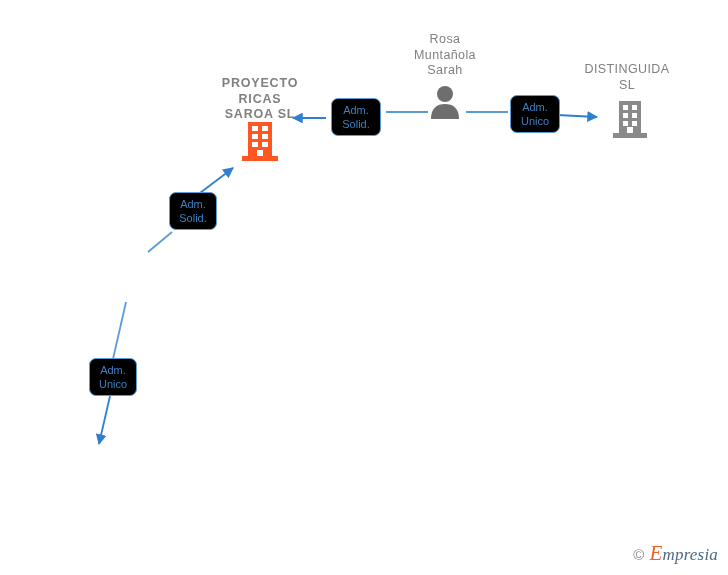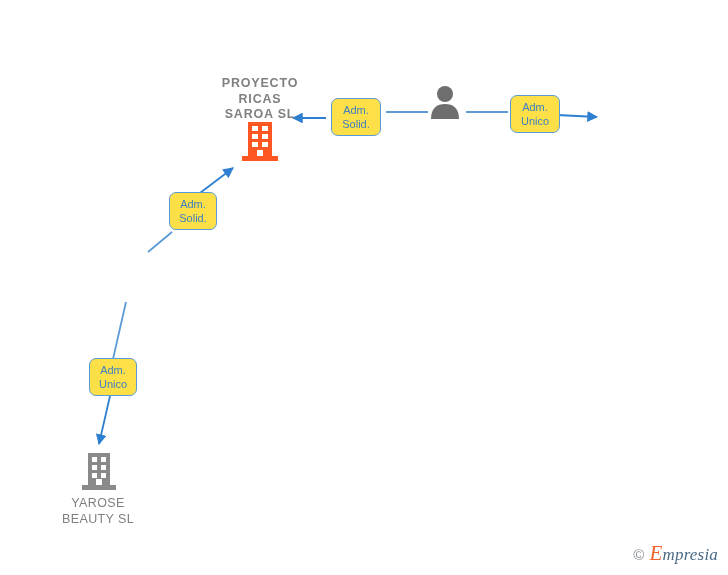--- a/index.html
+++ b/index.html
@@ -44,21 +44,21 @@
     letter-spacing: 0.8px;
   }
   .icon-wrap {
     position: absolute;
   }
 
   .edge-label {
     position: absolute;
     border: 1.3px solid #5b9bd5;
     border-radius: 7px;
-    background: #fde047;
+    background: #000000;
     color: #3d7fc1;
     font-size: 11px;
     line-height: 14px;
     text-align: center;
     padding: 4px 6px 4px 6px;
     box-sizing: border-box;
     white-space: pre-line;
   }
 
   .watermark {
@@ -125,47 +125,50 @@
         <rect x="22" y="13" width="6" height="5" fill="#ffffff"></rect>
         <rect x="12" y="21" width="6" height="5" fill="#ffffff"></rect>
         <rect x="22" y="21" width="6" height="5" fill="#ffffff"></rect>
         <rect x="17" y="29" width="6" height="6" fill="#ffffff"></rect>
         <rect x="2" y="35" width="36" height="5" fill="#ff5722"></rect>
       </svg>
     </div>
   </div>
 
   <div class="node" style="left:393px; top:32px; width:104px; height:90px;">
+    <div class="node-label" style="left:0; top:0; width:104px;">Rosa
+Muntañola
+Sarah</div>
     <div class="icon-wrap" style="left:36px; top:53px; width:32px; height:34px;">
       <svg viewBox="0 0 32 34" width="32" height="34" xmlns="http://www.w3.org/2000/svg">
         <circle cx="16" cy="9" r="8" fill="#6e6e6e"></circle>
         <path d="M 2 34 C 2 23 8 19 16 19 C 24 19 30 23 30 34 Z" fill="#6e6e6e"></path>
       </svg>
     </div>
   </div>
 
-
-
-  <div class="node" style="left:46px; top:452px; width:104px; height:80px;">
-    <div class="icon-wrap" style="left:34px; top:0px; width:38px; height:40px;">
+  <div class="node" style="left:575px; top:62px; width:104px; height:82px;">
+    <div class="node-label" style="left:0; top:0; width:104px;">DISTINGUIDA
+SL</div>
+    <div class="icon-wrap" style="left:36px; top:38px; width:38px; height:40px;">
       <svg viewBox="0 0 38 40" width="38" height="40" xmlns="http://www.w3.org/2000/svg">
         <rect x="8" y="1" width="22" height="32" fill="#8a8a8a"></rect>
         <rect x="12" y="5" width="5" height="5" fill="#ffffff"></rect>
         <rect x="21" y="5" width="5" height="5" fill="#ffffff"></rect>
         <rect x="12" y="13" width="5" height="5" fill="#ffffff"></rect>
         <rect x="21" y="13" width="5" height="5" fill="#ffffff"></rect>
         <rect x="12" y="21" width="5" height="5" fill="#ffffff"></rect>
         <rect x="21" y="21" width="5" height="5" fill="#ffffff"></rect>
         <rect x="16" y="27" width="6" height="6" fill="#ffffff"></rect>
         <rect x="2" y="33" width="34" height="5" fill="#8a8a8a"></rect>
       </svg>
     </div>
-    <div class="node-label" style="left:0; top:44px; width:104px;">YAROSE
-BEAUTY  SL</div>
   </div>
+
+
 
   <div class="edge-label" style="left:331px; top:98px; width:50px; height:38px;">Adm.
 Solid.</div>
 
   <div class="edge-label" style="left:510px; top:95px; width:50px; height:38px;">Adm.
 Unico</div>
 
   <div class="edge-label" style="left:169px; top:192px; width:48px; height:38px;">Adm.
 Solid.</div>
 

